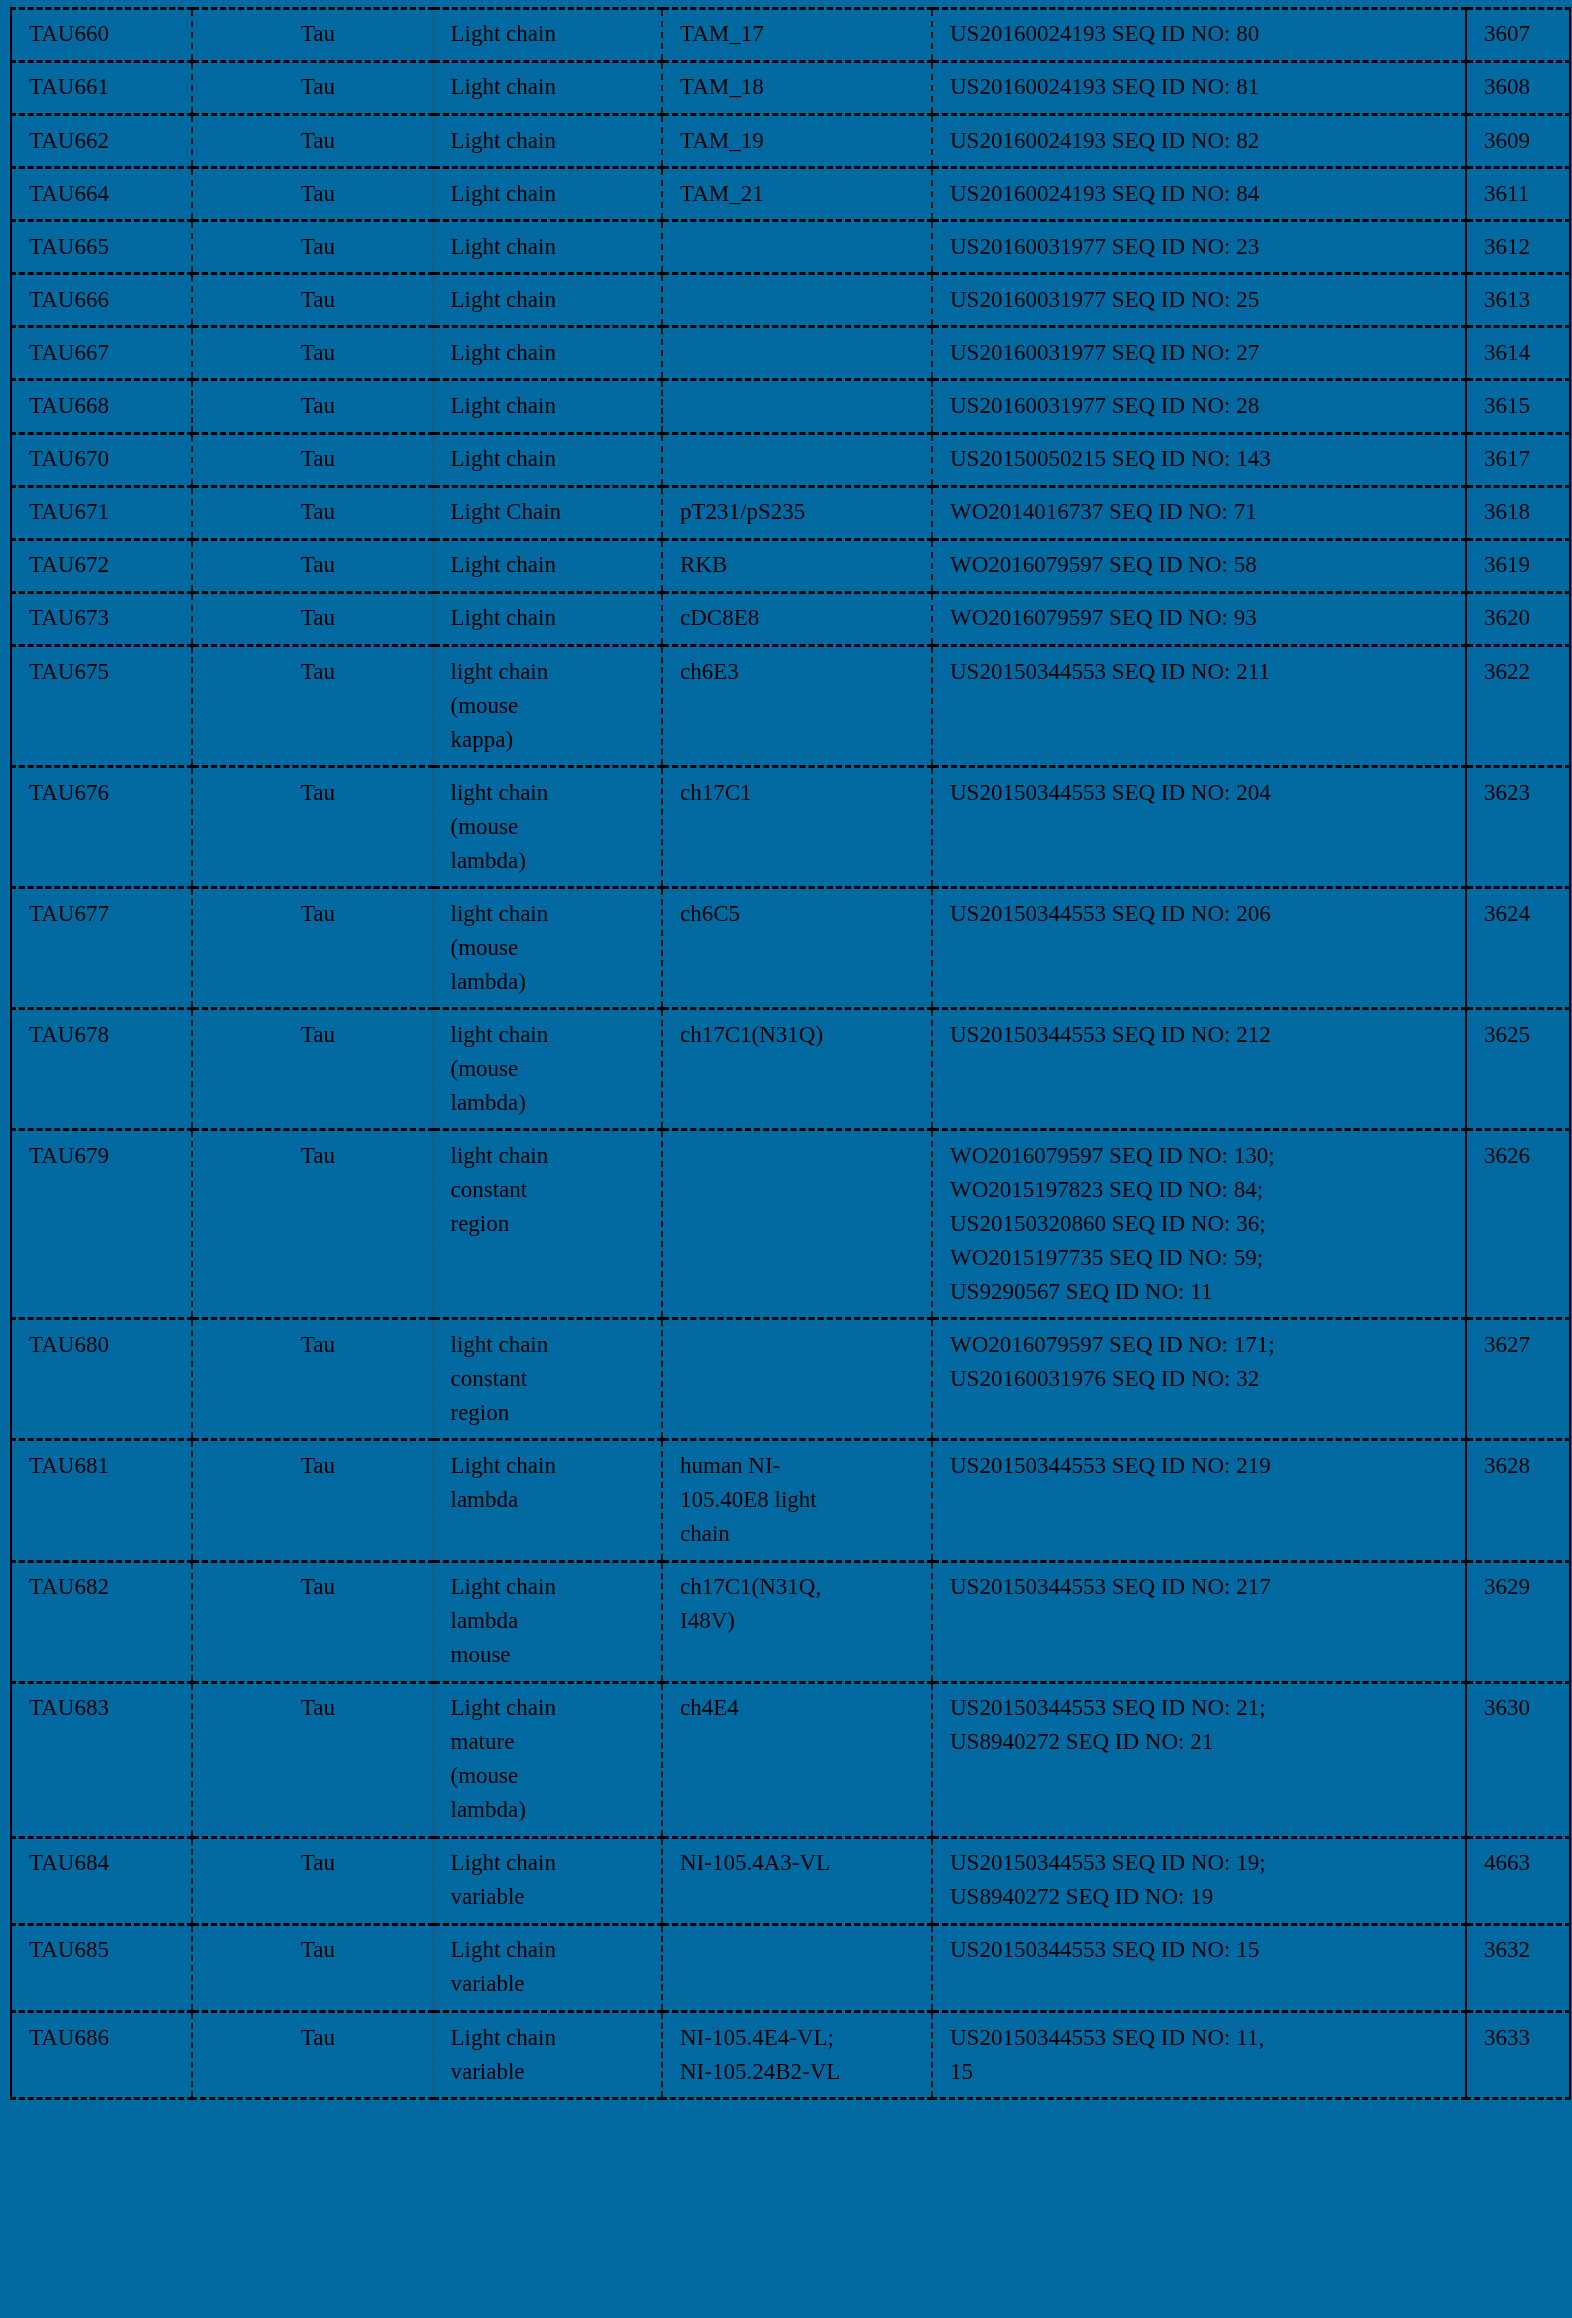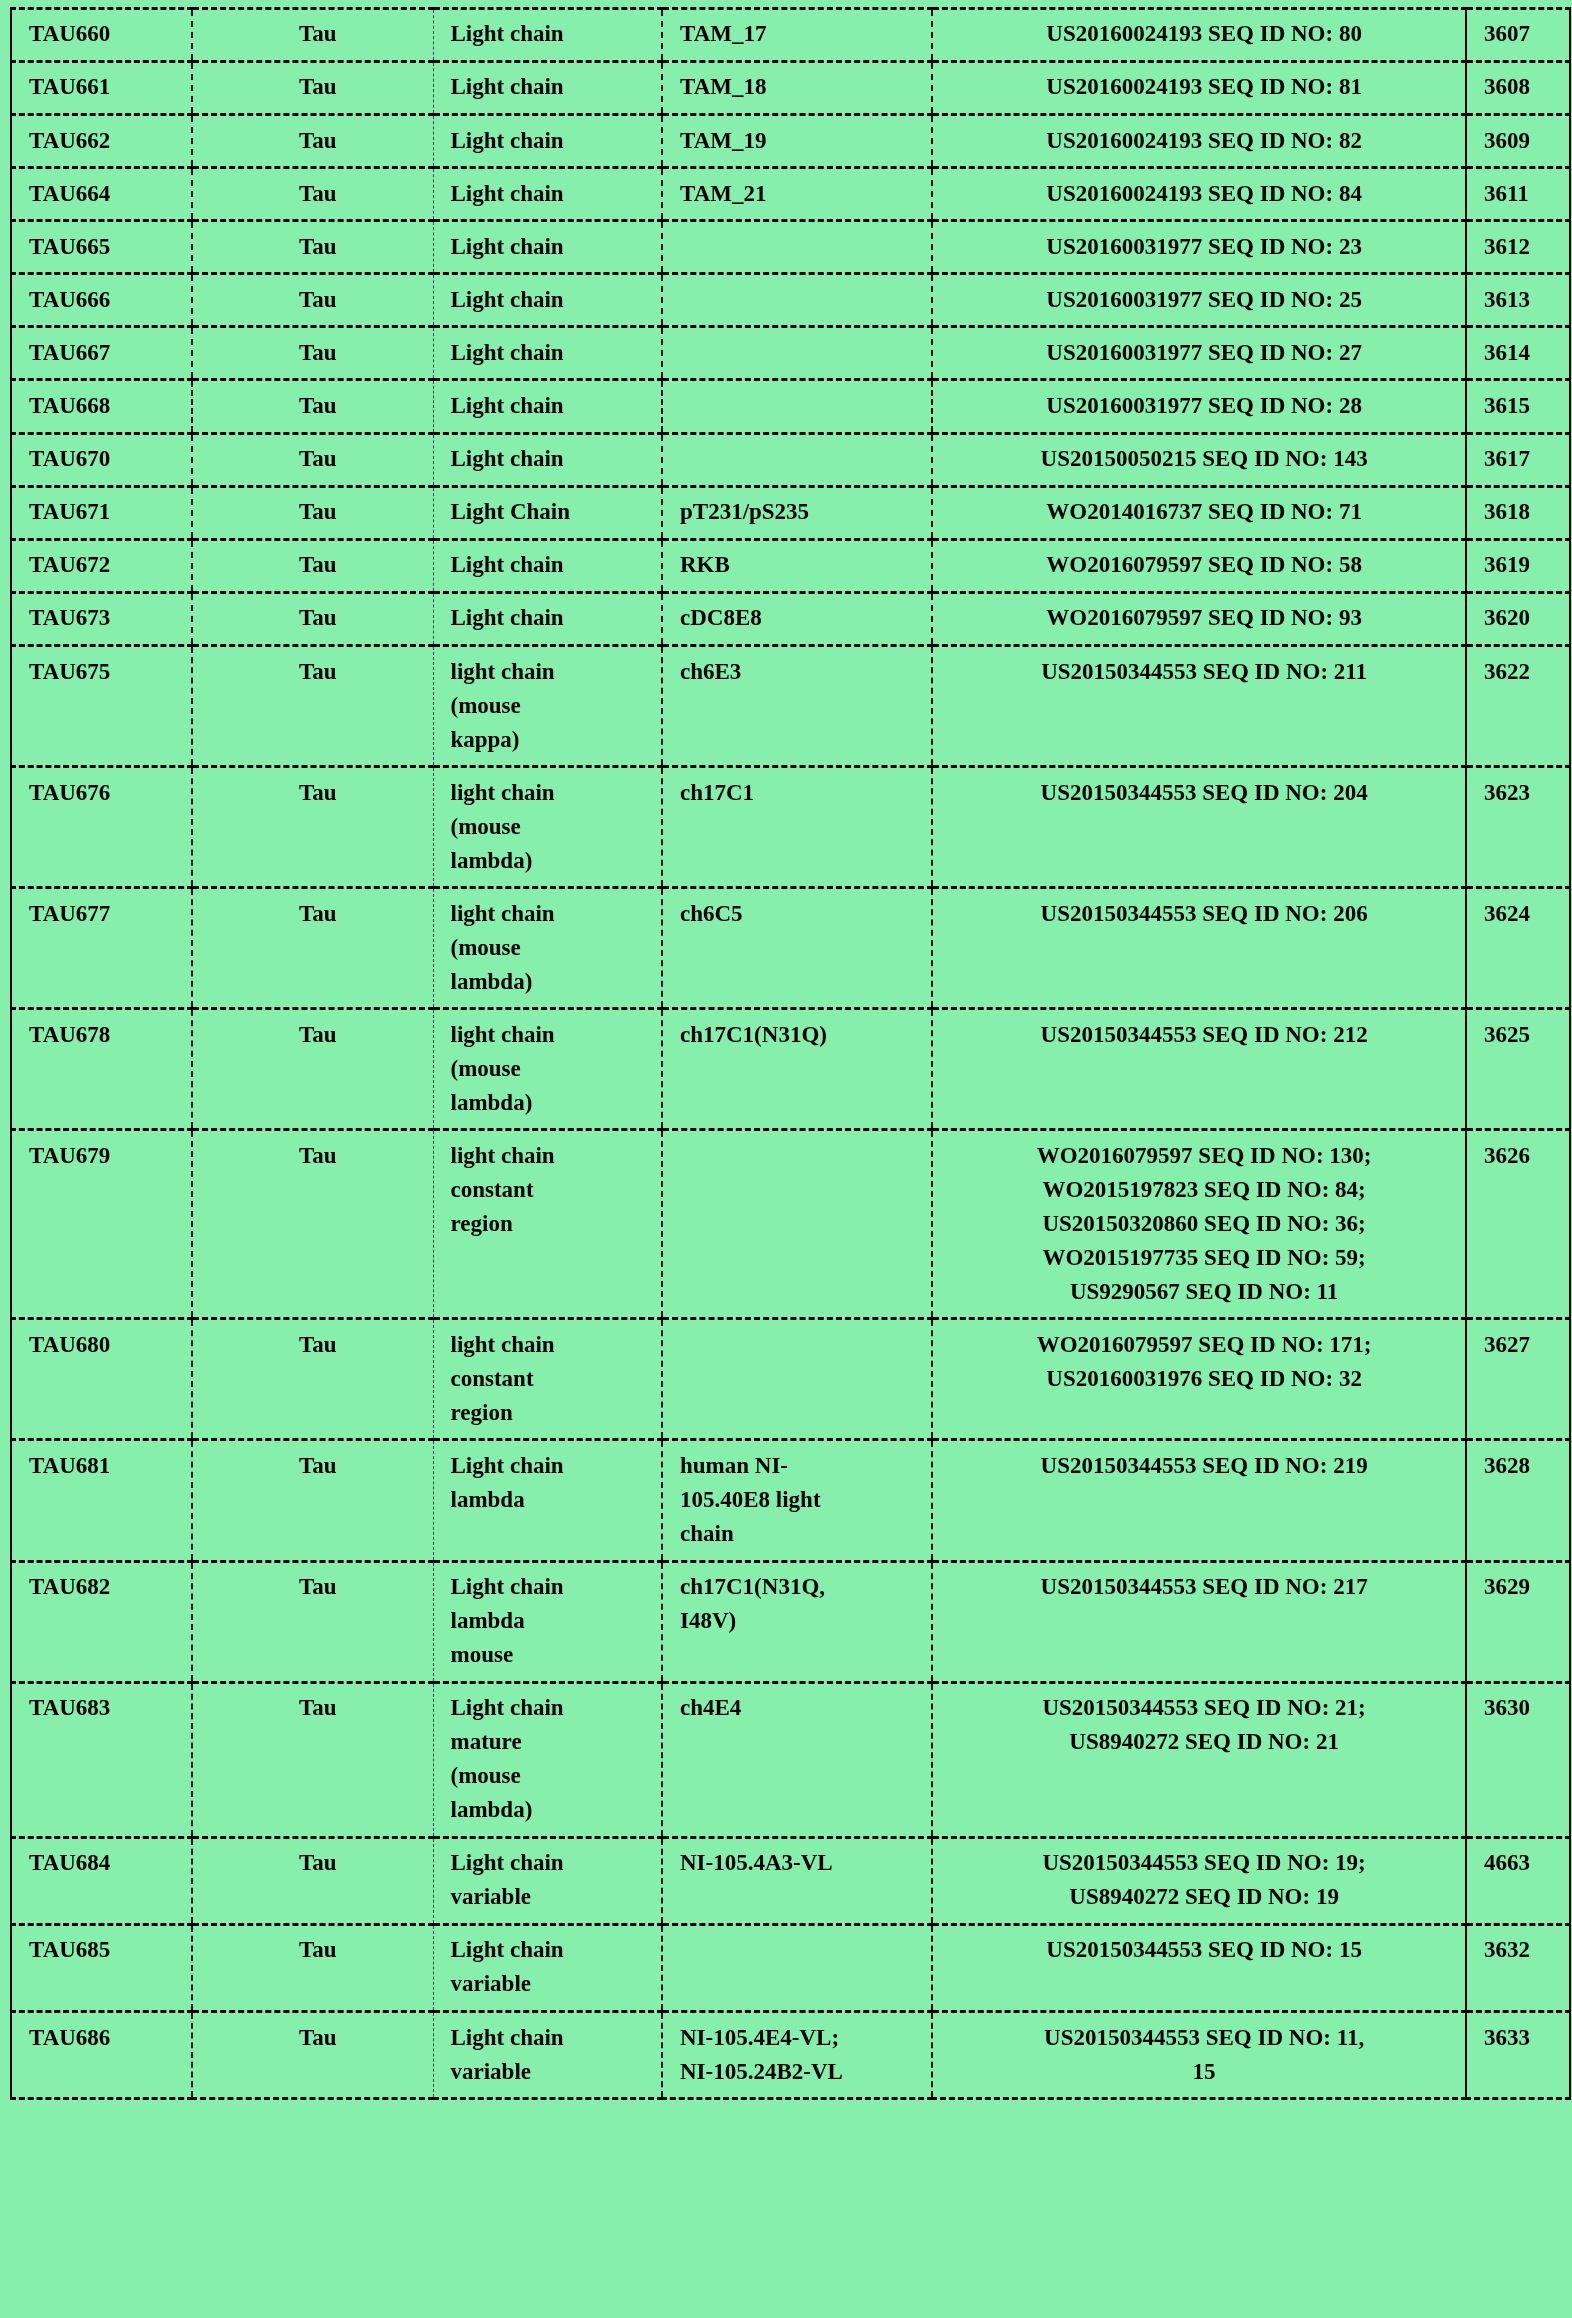--- a/index.html
+++ b/index.html
@@ -4,23 +4,22 @@
 <style>
   html, body {
     margin: 0;
     padding: 0;
     background: #ffffff;
   }
   .page {
     position: relative;
     width: 1573px;
     height: 2319px;
-    background: #86efac;
+    background: #0369a1;
     overflow: hidden;
-    font-weight: bold;
   }
   table.seq-table {
     position: absolute;
     left: 10px;
     top: 6.8px;
     width: 1559px;
     border-collapse: collapse;
     table-layout: fixed;
     font-family: "Liberation Serif", serif;
     font-size: 23px;
@@ -36,21 +35,21 @@
     line-height: 34px;
     white-space: pre-line;
     overflow: hidden;
     border-top: 3.4px dashed #000;
   }
   
   td.c1 { border-left: none; }
   td.c2 { border-left: 2.5px dashed #111; text-align: center; }
   td.c3 { border-left: 1.7px dashed #444; }
   td.c4 { border-left: 2.5px dashed #111; }
-  td.c5 { border-left: 2.5px dashed #111; text-align: center; }
+  td.c5 { border-left: 2.5px dashed #111; }
   td.c6 { border-left: 2.5px solid #000; padding-left: 12px; }
 </style>
 </head>
 <body>
 
 <div class="page">
   <table class="seq-table">
     <colgroup>
       <col style="width:181px">
         <col style="width:241px">

